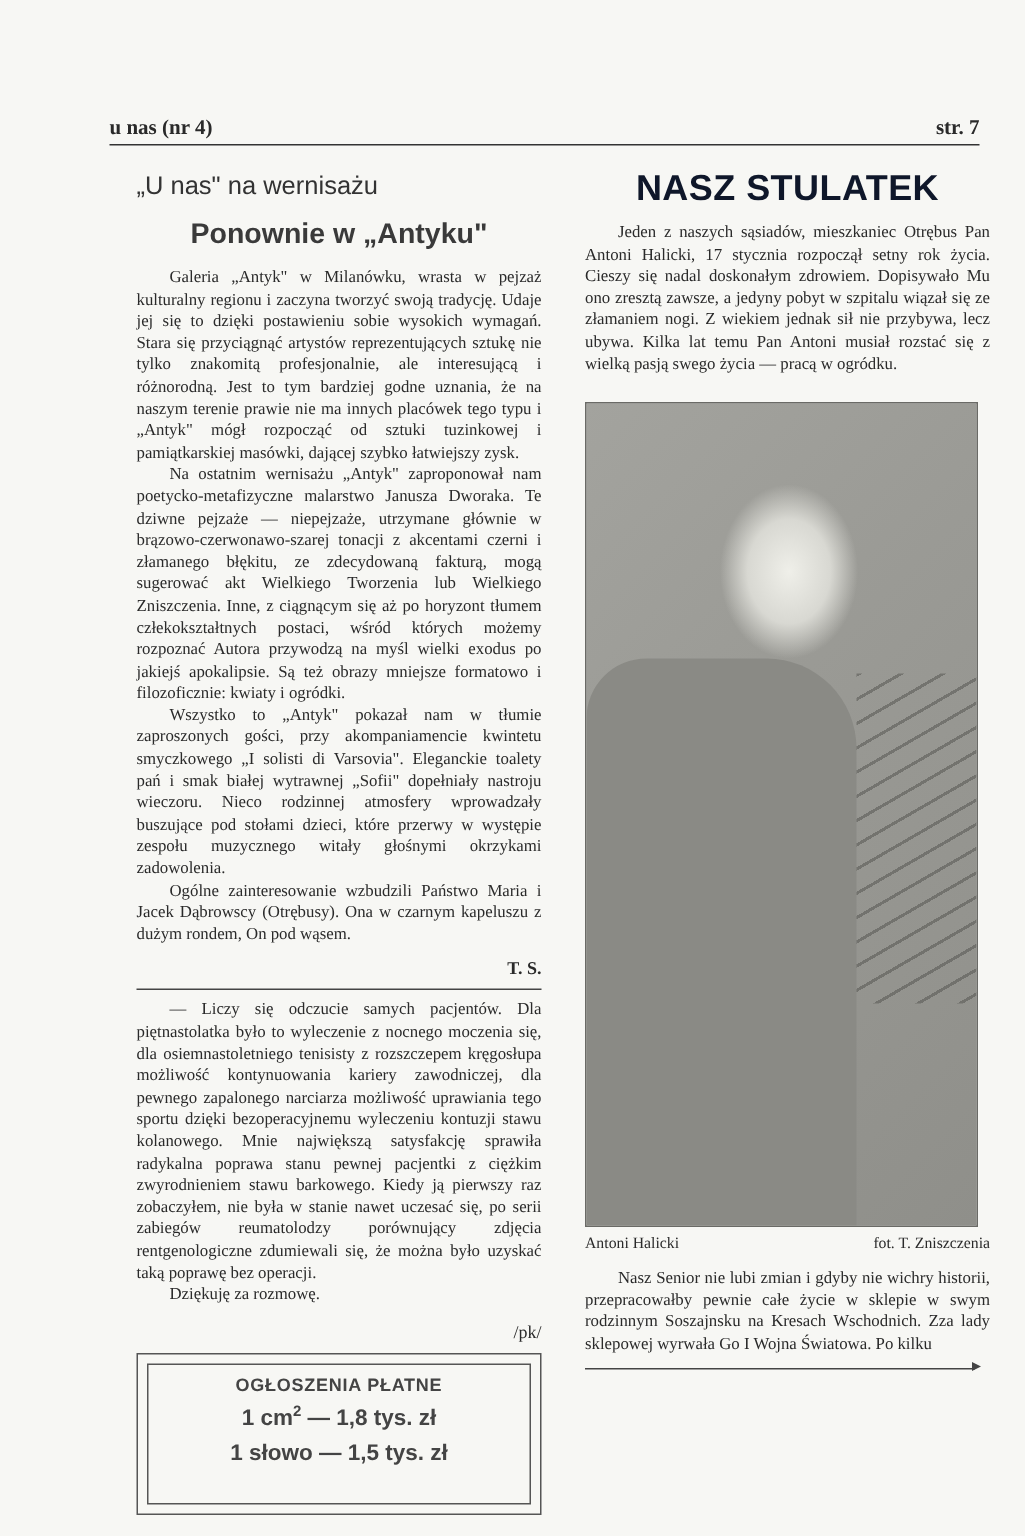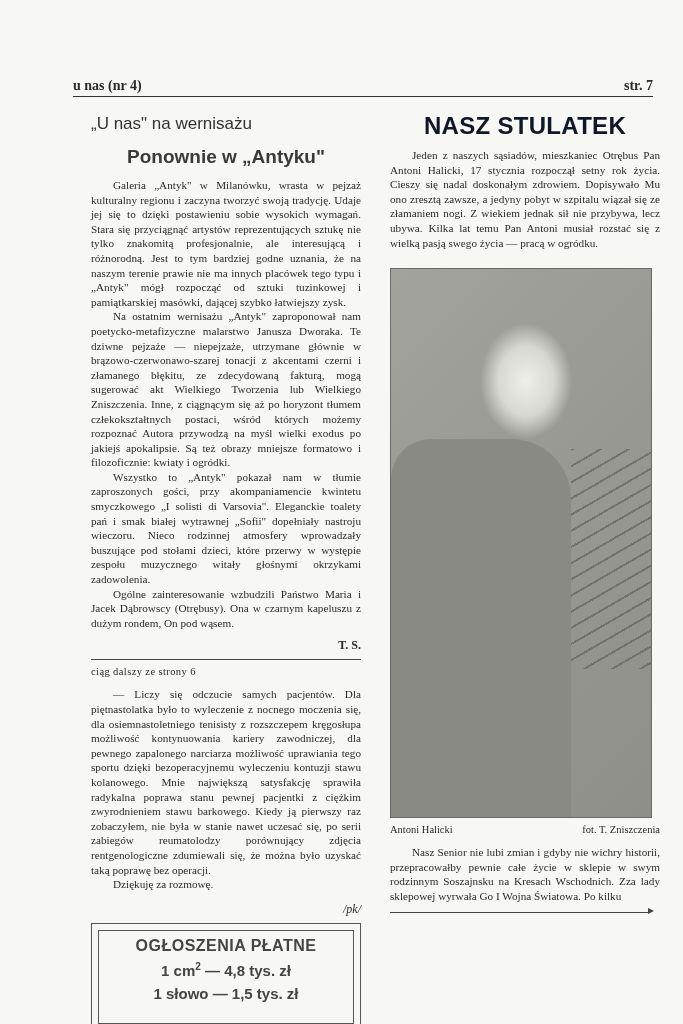--- a/index.html
+++ b/index.html
@@ -22,31 +22,31 @@
     .col-right { position: absolute; left: 390px; top: 110px; width: 270px; }
 
     .kicker { font-family: "Liberation Sans", sans-serif; font-size: 17px; margin: 4px 0 0 0; color:#333; }
     .headline-left { font-family: "Liberation Sans", sans-serif; font-weight: bold; font-size: 19px; text-align: center; margin: 12px 0 10px 0; color:#3a3a3a; }
     .headline-right { font-family: "Liberation Sans", sans-serif; font-weight: bold; font-size: 24px; text-align: center; margin: 2px 0 8px 0; color:#0f172a; letter-spacing: 0.3px; }
 
     .para { font-size: 11.2px; line-height: 14.6px; text-align: justify; margin: 0; text-indent: 22px; }
     .sig { font-size: 12px; font-weight: bold; text-align: right; margin: 8px 0 4px 0; }
     .rule { border-top: 1.5px solid #444; margin: 6px 0 6px 0; }
     .cont-note { font-size: 10.5px; margin: 0 0 10px 0; letter-spacing: 0.4px; }
-    .sig-pk { font-size: 12px; font-style: italic; text-align: right; margin: 10px 0 6px 0; }
+    .sig-pk { font-size: 12px; text-align: right; margin: 10px 0 6px 0; }
 
     .adbox {
       margin-top: 4px; border: 1.3px solid #555; padding: 6px; height: 108px; box-sizing: border-box;
     }
     .adbox-inner {
       border: 1.3px solid #555; height: 100%; box-sizing: border-box;
       font-family: "Liberation Sans", sans-serif; font-weight: bold; color: #444; text-align: center;
       padding-top: 6px;
     }
-    .ad-title { font-size: 16px; letter-spacing: 0.5px; margin-bottom: 6px; }
+    .ad-title { font-size: 12px; letter-spacing: 0.5px; margin-bottom: 6px; }
     .ad-line { font-size: 15px; margin-bottom: 6px; }
     .ad-line sup { font-size: 10px; }
 
     .photo {
       width: 260px; height: 548px; margin: 18px 0 6px 0; position: relative; overflow: hidden;
       background:
         radial-gradient(ellipse 46px 58px at 135px 112px, #efefe9 0%, #d8d8d2 60%, rgba(0,0,0,0) 100%),
         radial-gradient(ellipse 30px 22px at 110px 440px, #ecece6 0%, rgba(0,0,0,0) 100%),
         linear-gradient(135deg, #a3a39e 0%, #9a9a95 40%, #8f8f8a 100%);
       border: 1px solid #6a6a66;
@@ -77,29 +77,28 @@
     <div class="kicker">„U nas" na wernisażu</div>
     <div class="headline-left">Ponownie w „Antyku"</div>
     <p class="para">Galeria „Antyk" w Milanówku, wrasta w pejzaż kulturalny regionu i zaczyna tworzyć swoją tradycję. Udaje jej się to dzięki postawieniu sobie wysokich wymagań. Stara się przyciągnąć artystów reprezentujących sztukę nie tylko znakomitą profesjonalnie, ale interesującą i różnorodną. Jest to tym bardziej godne uznania, że na naszym terenie prawie nie ma innych placówek tego typu i „Antyk" mógł rozpocząć od sztuki tuzinkowej i pamiątkarskiej masówki, dającej szybko łatwiejszy zysk.</p>
     <p class="para">Na ostatnim wernisażu „Antyk" zaproponował nam poetycko-metafizyczne malarstwo Janusza Dworaka. Te dziwne pejzaże — niepejzaże, utrzymane głównie w brązowo-czerwonawo-szarej tonacji z akcentami czerni i złamanego błękitu, ze zdecydowaną fakturą, mogą sugerować akt Wielkiego Tworzenia lub Wielkiego Zniszczenia. Inne, z ciągnącym się aż po horyzont tłumem człekokształtnych postaci, wśród których możemy rozpoznać Autora przywodzą na myśl wielki exodus po jakiejś apokalipsie. Są też obrazy mniejsze formatowo i filozoficznie: kwiaty i ogródki.</p>
     <p class="para">Wszystko to „Antyk" pokazał nam w tłumie zaproszonych gości, przy akompaniamencie kwintetu smyczkowego „I solisti di Varsovia". Eleganckie toalety pań i smak białej wytrawnej „Sofii" dopełniały nastroju wieczoru. Nieco rodzinnej atmosfery wprowadzały buszujące pod stołami dzieci, które przerwy w występie zespołu muzycznego witały głośnymi okrzykami zadowolenia.</p>
     <p class="para">Ogólne zainteresowanie wzbudzili Państwo Maria i Jacek Dąbrowscy (Otrębusy). Ona w czarnym kapeluszu z dużym rondem, On pod wąsem.</p>
     <div class="sig">T. S.</div>
 
     <div class="rule"></div>
 
-    <div class="cont-note">ciąg dalszy ze strony 6</div>
     <p class="para">— Liczy się odczucie samych pacjentów. Dla piętnastolatka było to wyleczenie z nocnego moczenia się, dla osiemnastoletniego tenisisty z rozszczepem kręgosłupa możliwość kontynuowania kariery zawodniczej, dla pewnego zapalonego narciarza możliwość uprawiania tego sportu dzięki bezoperacyjnemu wyleczeniu kontuzji stawu kolanowego. Mnie największą satysfakcję sprawiła radykalna poprawa stanu pewnej pacjentki z ciężkim zwyrodnieniem stawu barkowego. Kiedy ją pierwszy raz zobaczyłem, nie była w stanie nawet uczesać się, po serii zabiegów reumatolodzy porównujący zdjęcia rentgenologiczne zdumiewali się, że można było uzyskać taką poprawę bez operacji.</p>
     <p class="para">Dziękuję za rozmowę.</p>
     <div class="sig-pk">/pk/</div>
 
     <div class="adbox">
       <div class="adbox-inner">
         <div class="ad-title">OGŁOSZENIA PŁATNE</div>
-        <div class="ad-line"><span>1 cm</span><sup>2</sup><span> — 4,8 tys. zł</span></div>
+        <div class="ad-line"><span>1 cm</span><sup>2</sup><span> — 1,8 tys. zł</span></div>
         <div class="ad-line">1 słowo — 1,5 tys. zł</div>
       </div>
     </div>
   </div>
 
   <div class="col-right">
     <div class="headline-right">NASZ STULATEK</div>
     <p class="para">Jeden z naszych sąsiadów, mieszkaniec Otrębus Pan Antoni Halicki, 17 stycznia rozpoczął setny rok życia. Cieszy się nadal doskonałym zdrowiem. Dopisywało Mu ono zresztą zawsze, a jedyny pobyt w szpitalu wiązał się ze złamaniem nogi. Z wiekiem jednak sił nie przybywa, lecz ubywa. Kilka lat temu Pan Antoni musiał rozstać się z wielką pasją swego życia — pracą w ogródku.</p>
 
     <div class="photo">

